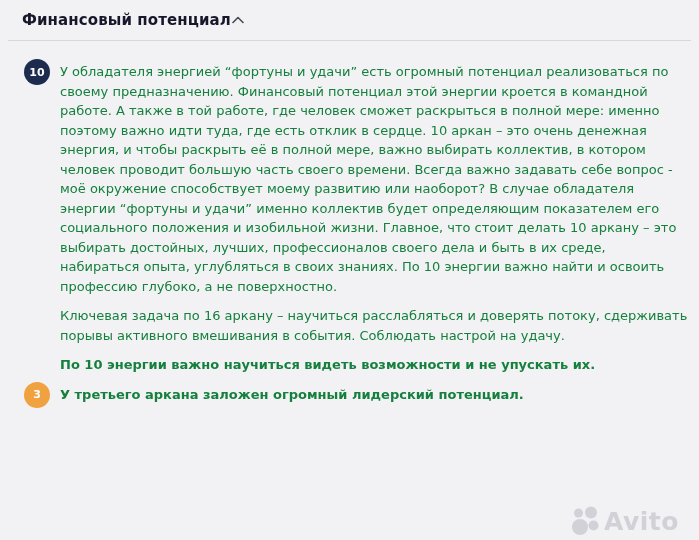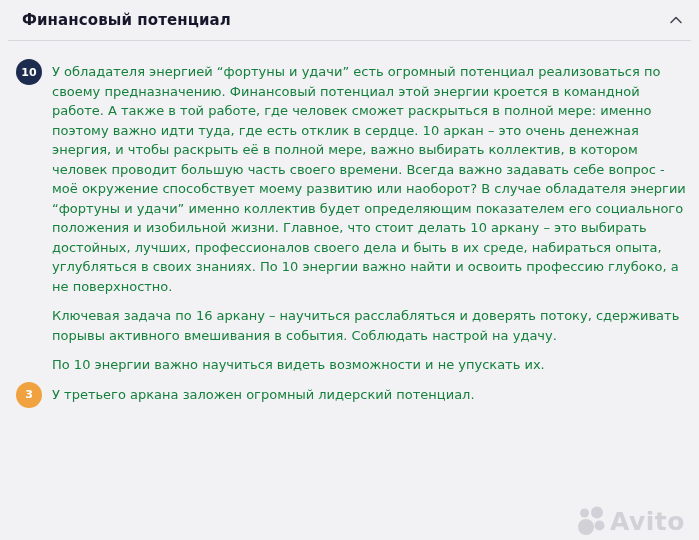--- a/index.html
+++ b/index.html
@@ -8,21 +8,21 @@
     font-family: "DejaVu Sans", "Liberation Sans", sans-serif;
     background: #f2f2f4;
     color: #3f3f52;
     overflow: hidden;
     position: relative;
   }
   .accordion-header {
     height: 40px;
     display: flex;
     align-items: center;
-    justify-content: space-between;
+    justify-content: flex-start;
     padding: 0 16px 0 22px;
     cursor: pointer;
   }
   .accordion-title {
     font-size: 15px;
     font-weight: bold;
     color: #17172b;
     letter-spacing: 0.1px;
   }
   .chevron {
@@ -50,32 +50,33 @@
     height: 26px;
     border-radius: 50%;
     color: #ffffff;
     font-size: 11px;
     font-weight: bold;
     display: flex;
     align-items: center;
     justify-content: center;
     margin-right: 10px;
     margin-top: -3px;
+    margin-left: 8px;
   }
   .texts { flex: 1; min-width: 0; }
   .texts p {
     font-size: 13px;
     line-height: 19.5px;
     margin-bottom: 10px;
     color: #15803d;
   }
-  .texts p:last-child { margin-bottom: 10px; }
+  .texts p:last-child { margin-bottom: 10px; font-weight: bold; }
   .watermark {
     position: absolute;
-    right: 14px;
+    right: 20px;
     bottom: 3px;
     display: flex;
     align-items: center;
     gap: 2px;
     opacity: 0.8;
     pointer-events: none;
   }
   .watermark-text {
     font-size: 25px;
     font-weight: bold;

